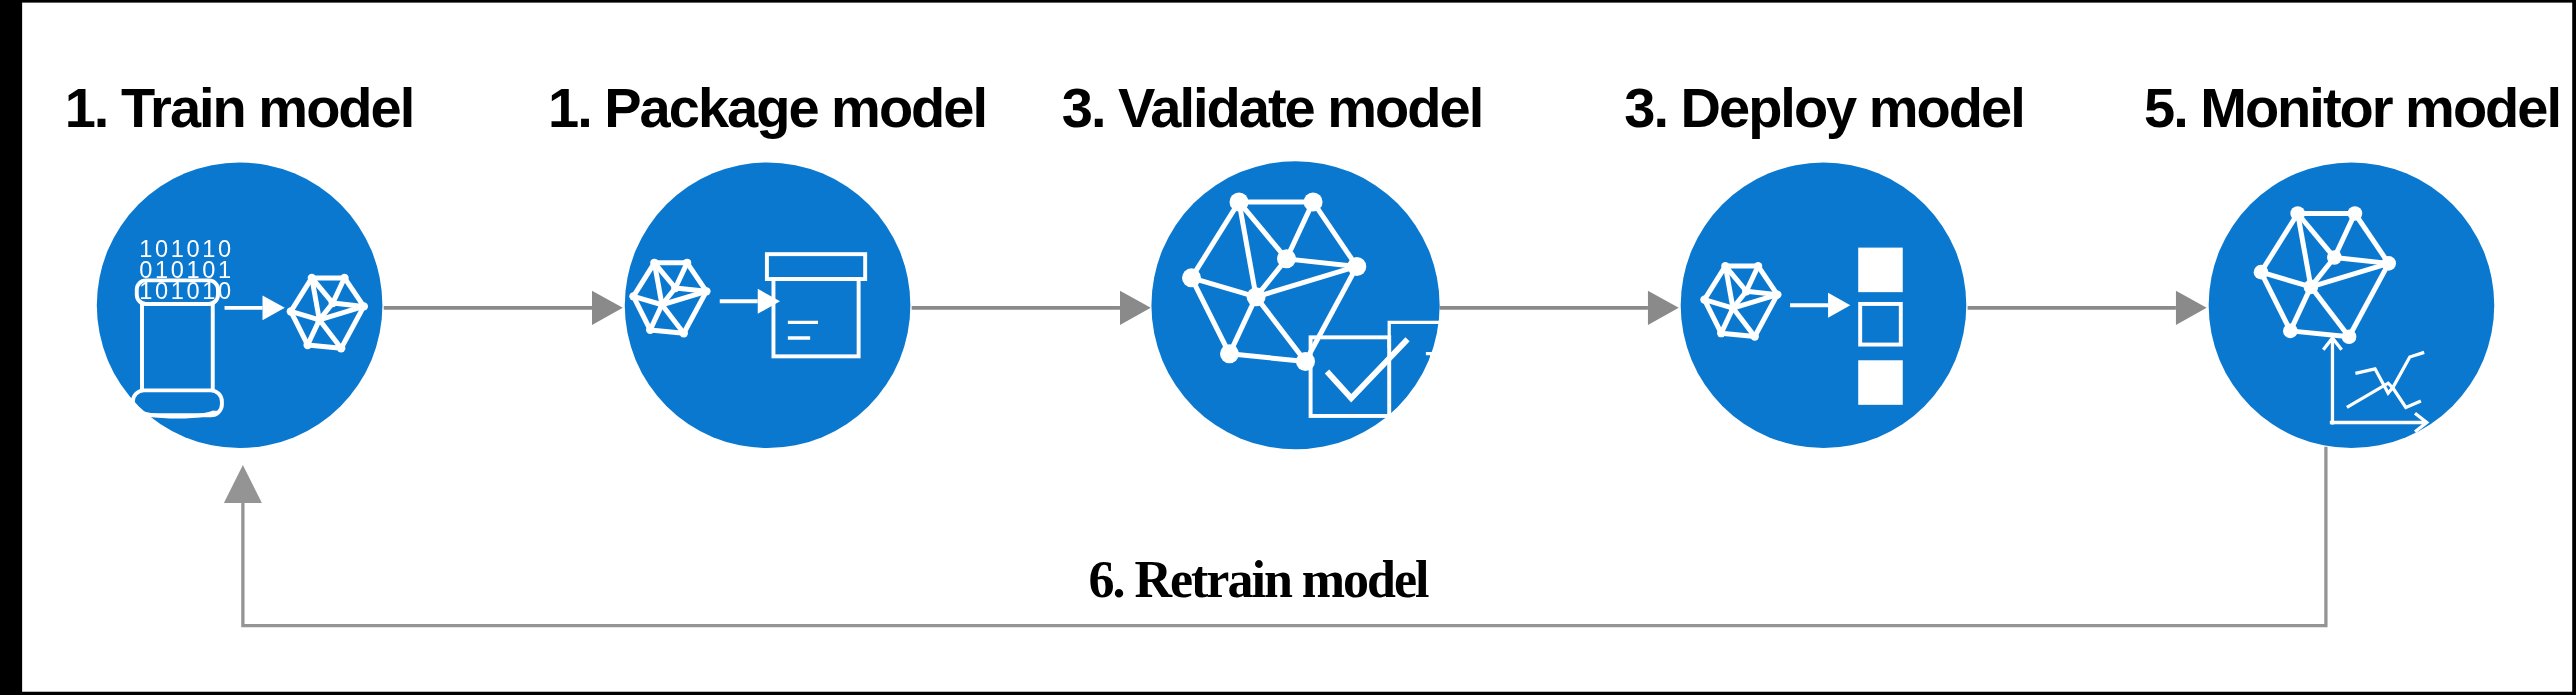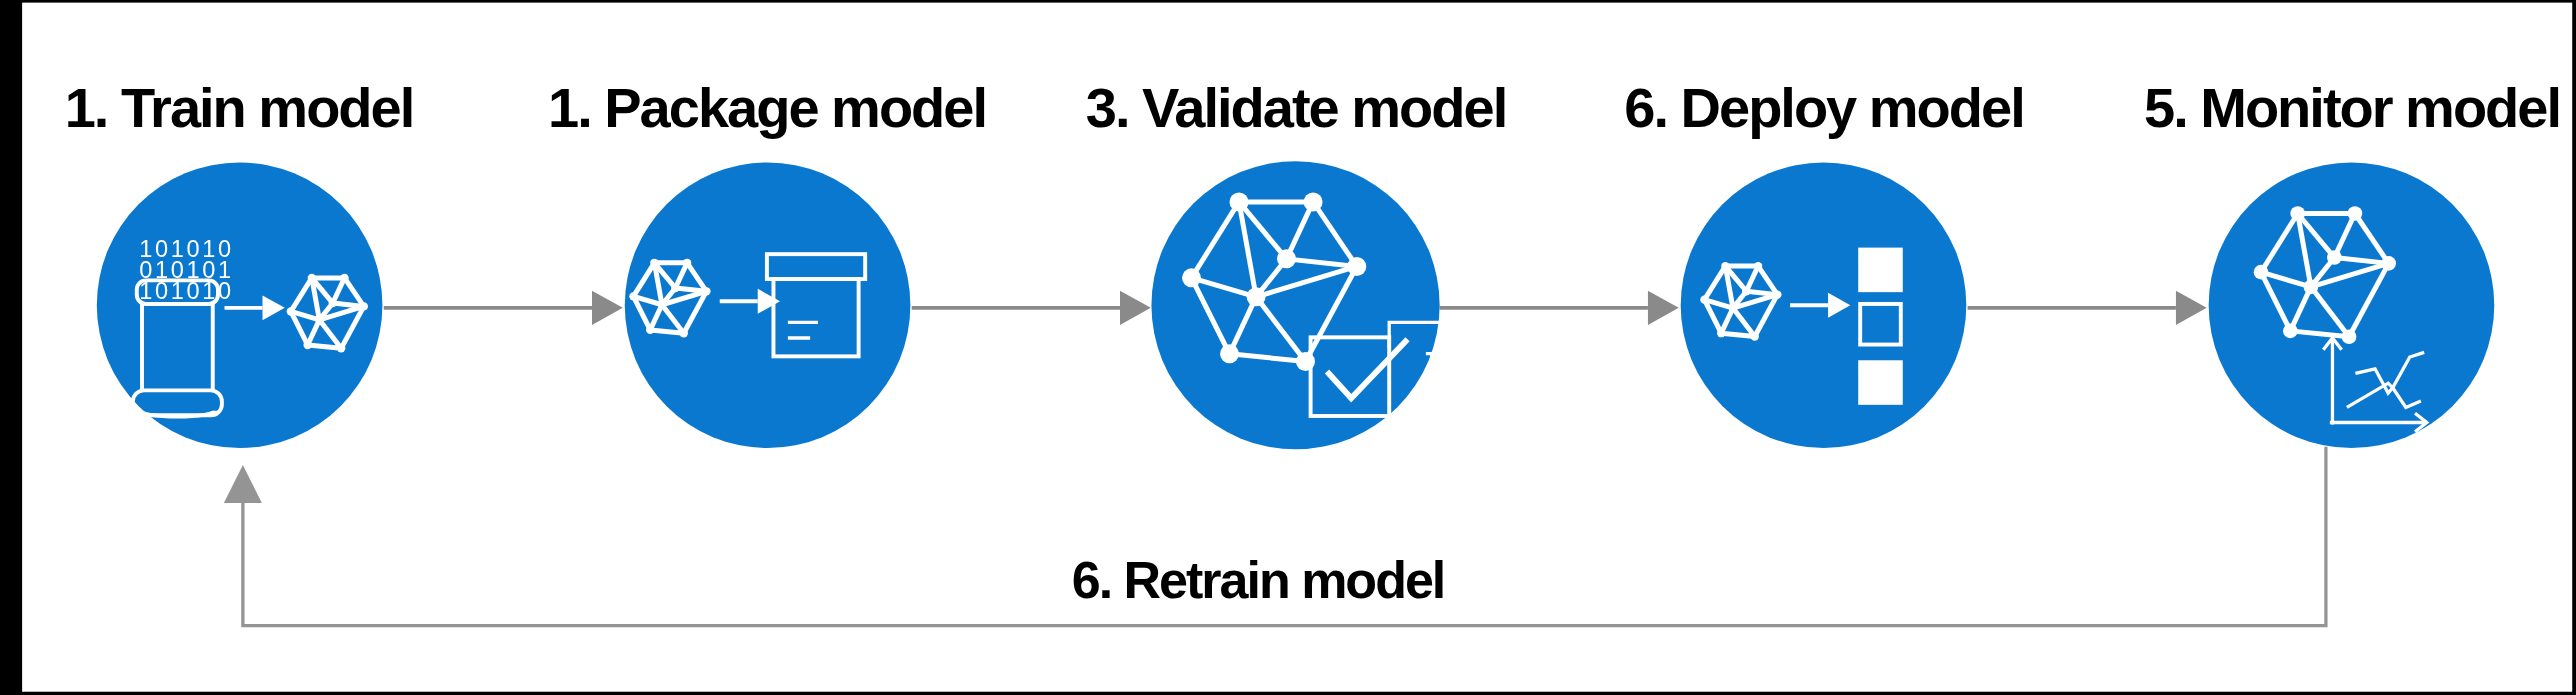--- a/index.html
+++ b/index.html
@@ -37,24 +37,25 @@
     width: 590px;
     left: 963px;
     top: 554px;
     text-align: center;
     font-size: 52px;
     font-weight: 700;
     letter-spacing: -2px;
     color: #000;
     line-height: 1;
     white-space: nowrap;
+    font-family: Liberation Serif, serif;
   }
   .lbl-1 { left: -56px; }
   .lbl-2 { left: 472px; }
-  .lbl-3 { left: 1001px; }
+  .lbl-3 { left: 977px; }
   .lbl-4 { left: 1529px; }
   .lbl-5 { left: 2057px; }
   .net-edge { vector-effect: non-scaling-stroke; }
   text.binary {
     font-family: "Liberation Sans", sans-serif;
     font-size: 36px;
     font-weight: 400;
     letter-spacing: 4px;
     fill: #ffffff;
   }
@@ -188,16 +189,16 @@
       <path d="M3556,645 H3700 M3686,631 L3704,645 L3686,659"></path>
       <path d="M3582,622 L3645,585 L3652,592 L3678,545 L3700,538"></path>
       <path d="M3595,570 L3625,563 L3645,600 L3652,592 L3672,622 L3695,612"></path>
     </g>
   </g>
 </svg>
 
 <div class="step-label lbl-1">1. Train model</div>
 <div class="step-label lbl-2">1. Package model</div>
 <div class="step-label lbl-3">3. Validate model</div>
-<div class="step-label lbl-4">6. Deploy model</div>
+<div class="step-label lbl-4">3. Deploy model</div>
 <div class="step-label lbl-5">5. Monitor model</div>
 <div class="loop-label">6. Retrain model</div>
 
 
 </body></html>

